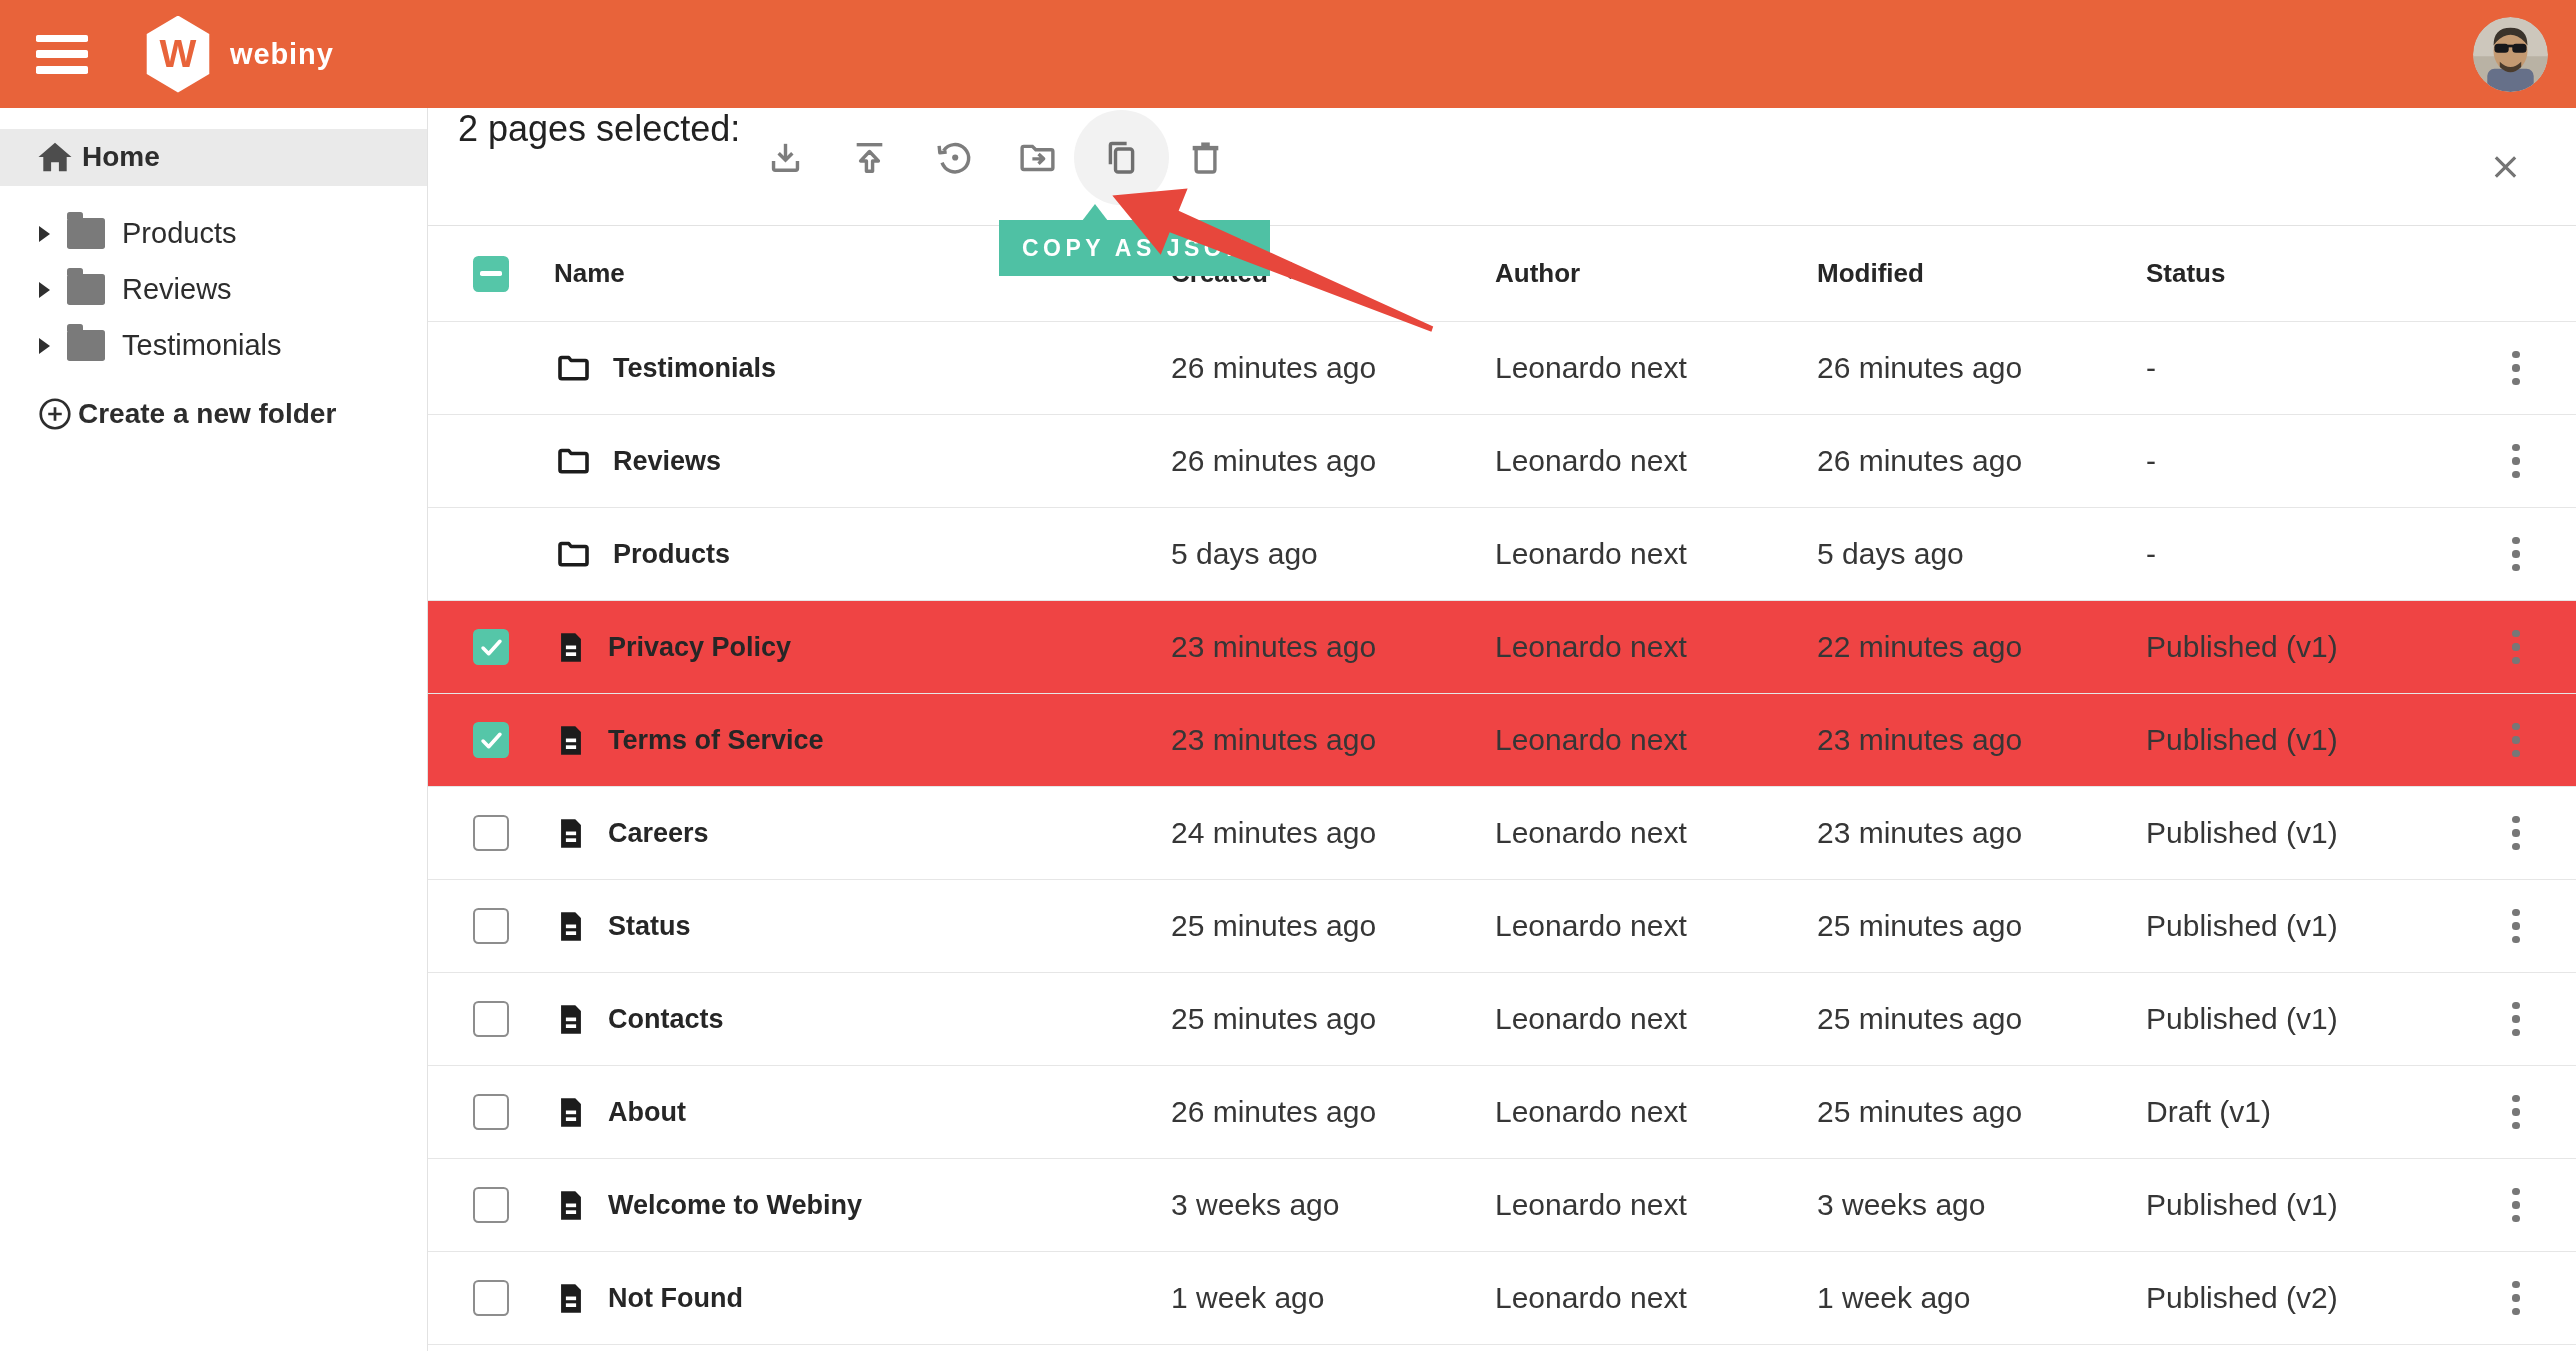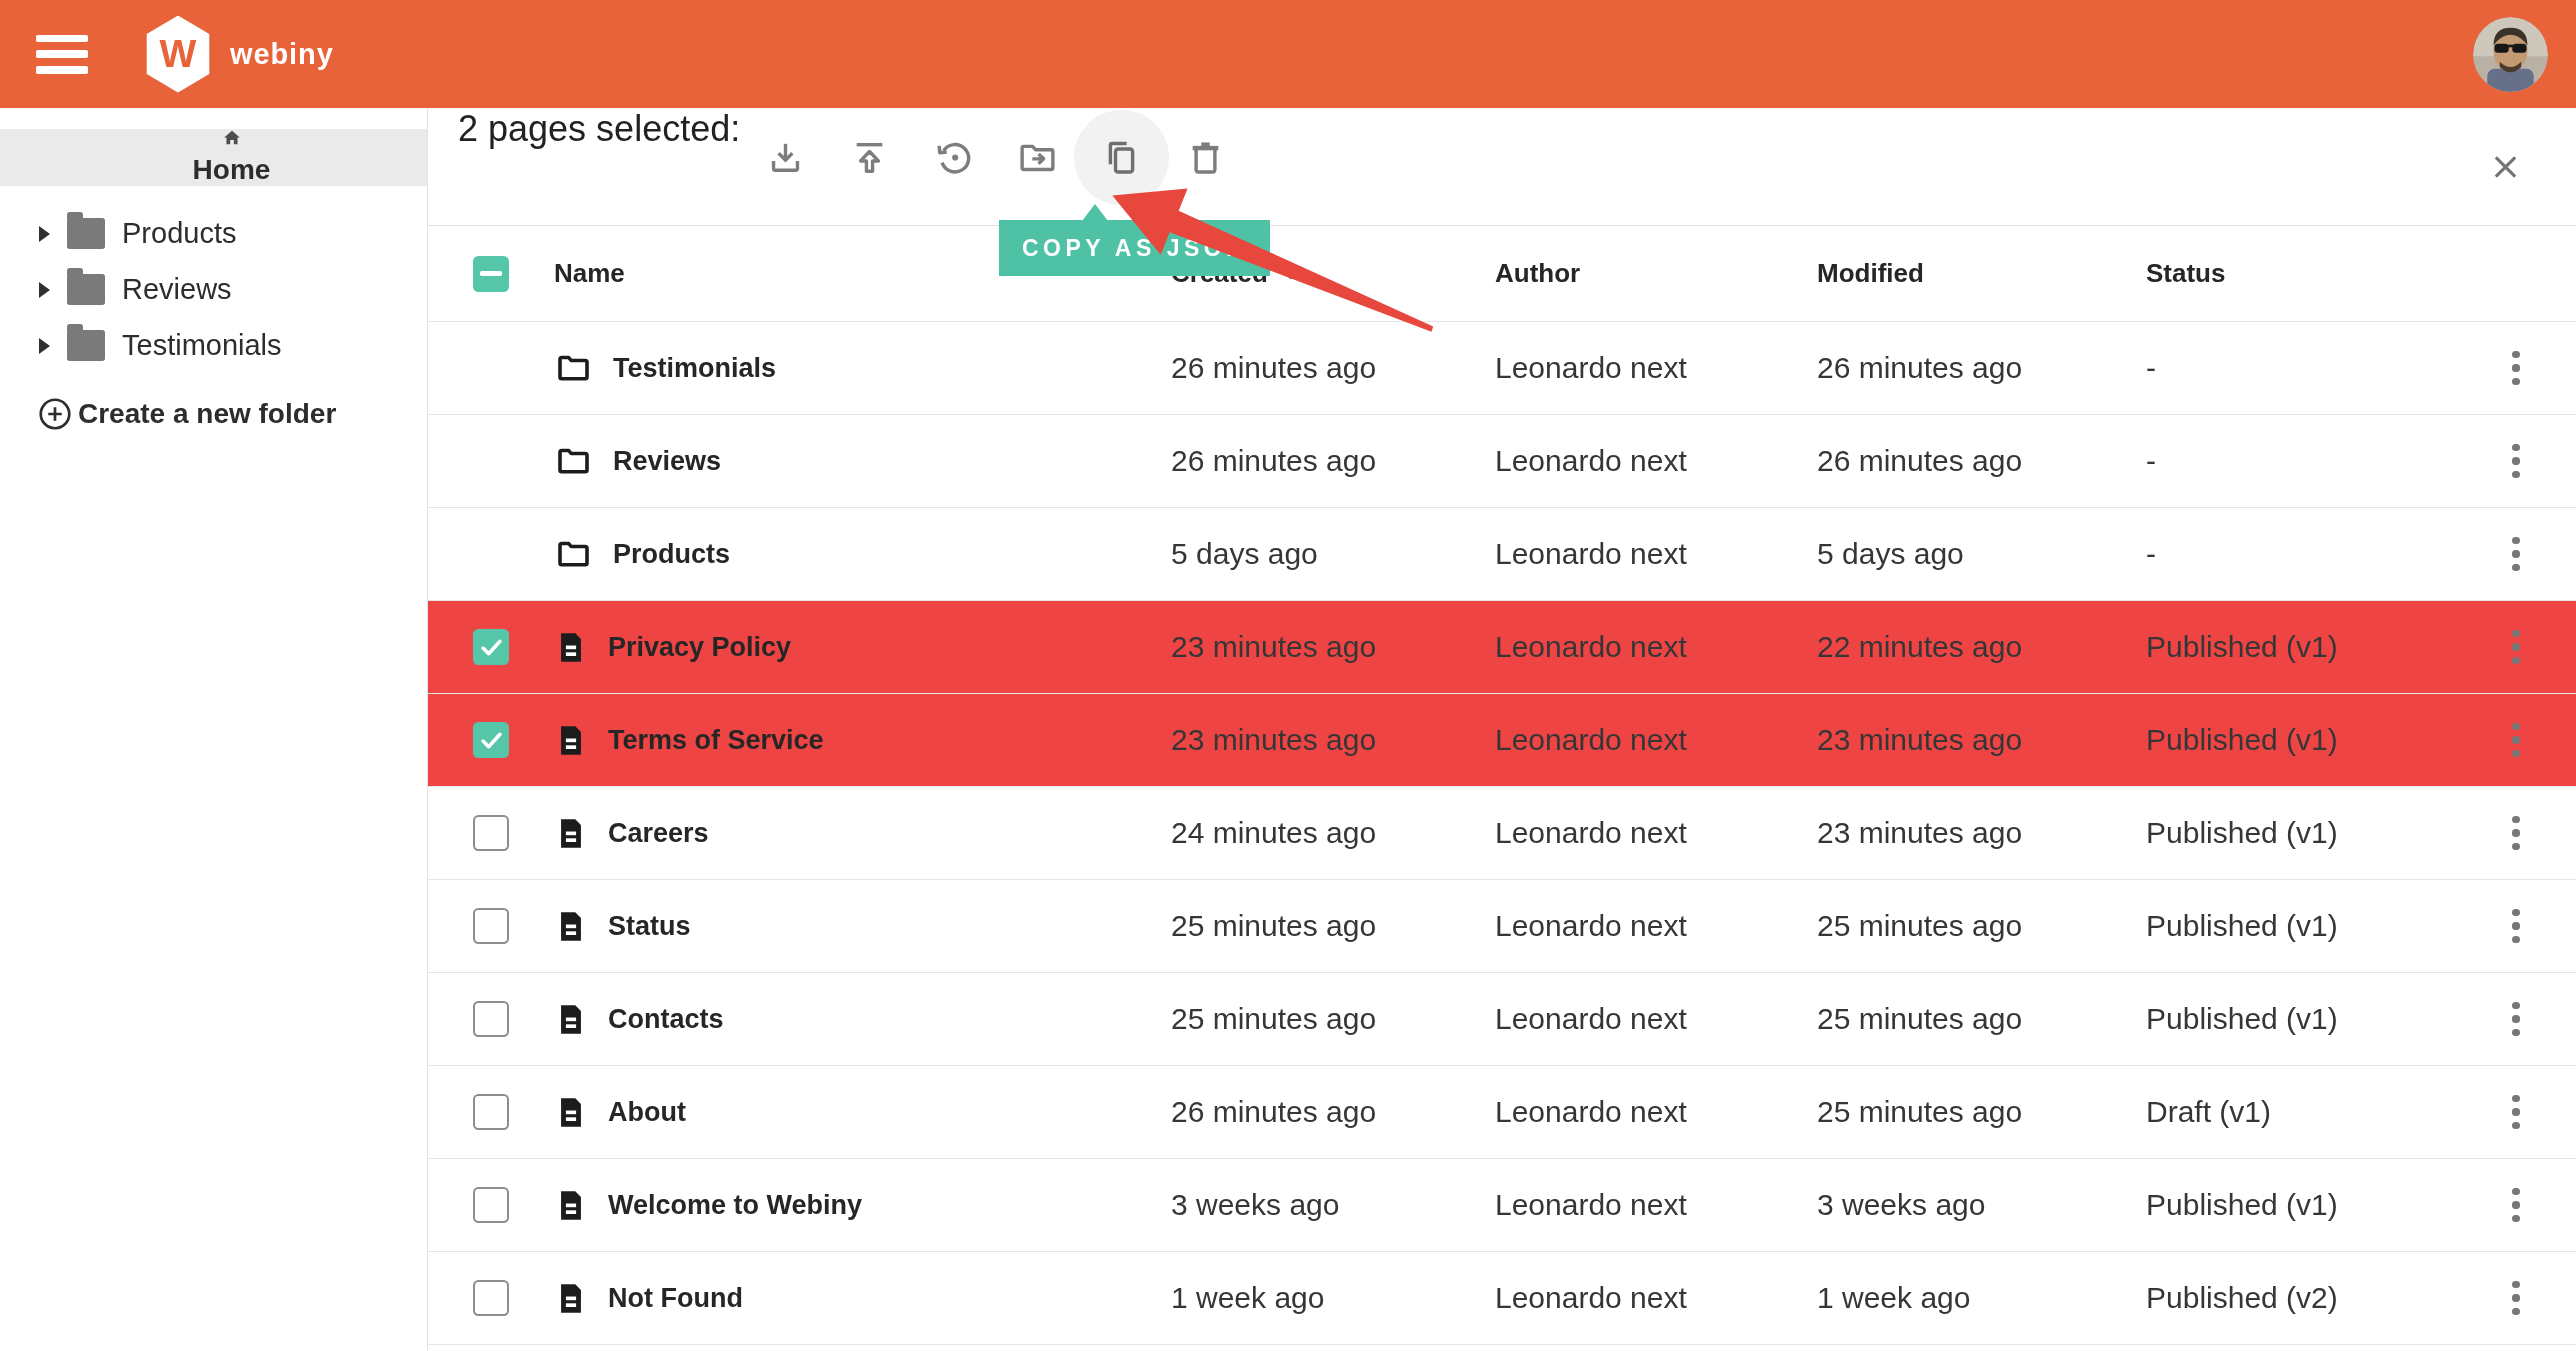--- a/index.html
+++ b/index.html
@@ -19,21 +19,21 @@
     clip-path:polygon(50% 0%, 96% 24%, 96% 76%, 50% 100%, 4% 76%, 4% 24%); }
   .hexagon span { color:#E8633A; font-weight:700; font-size:39px; }
   .brand { color:#fff; font-size:29px; font-weight:700; letter-spacing:0.9px; }
   .topbar .spacer { flex:1; }
   .avatar { width:75px; height:75px; border-radius:50%; overflow:hidden; border:0; }
 
   
   .app { display:flex; height:1243px; }
   .sidebar { width:428px; border-right:1.8px solid #e2e2e2; padding-top:20.6px; }
   .side-home { height:57px; display:flex; align-items:center; gap:8px; background:#eaeaea; padding-left:36px;
-    font-size:28px; font-weight:700; cursor:pointer;flex-direction:column; }
+    font-size:28px; font-weight:700; cursor:pointer; }
   .side-tree { margin-top:20px; }
   .side-folder { height:56px; display:flex; align-items:center; padding-left:39px; font-size:29px; cursor:pointer; }
   .caret { width:0; height:0; border-left:11.7px solid #2f2f2f; border-top:8px solid transparent; border-bottom:8px solid transparent; margin-right:17px; }
   .gfolder { width:38px; height:30.5px; background:#7a7a7a; border-radius:2.7px; position:relative; margin-right:17px; }
   .gfolder::before { content:""; position:absolute; top:-6.3px; left:0; width:16px; height:7.2px; background:#7a7a7a; border-radius:2.7px 2.7px 0 0; }
   .side-create { margin-top:12.5px; height:56px; display:flex; align-items:center; gap:5px; padding-left:37px;
     font-size:28px; font-weight:700; cursor:pointer; }
 
   .main { flex:1; position:relative; }
 

